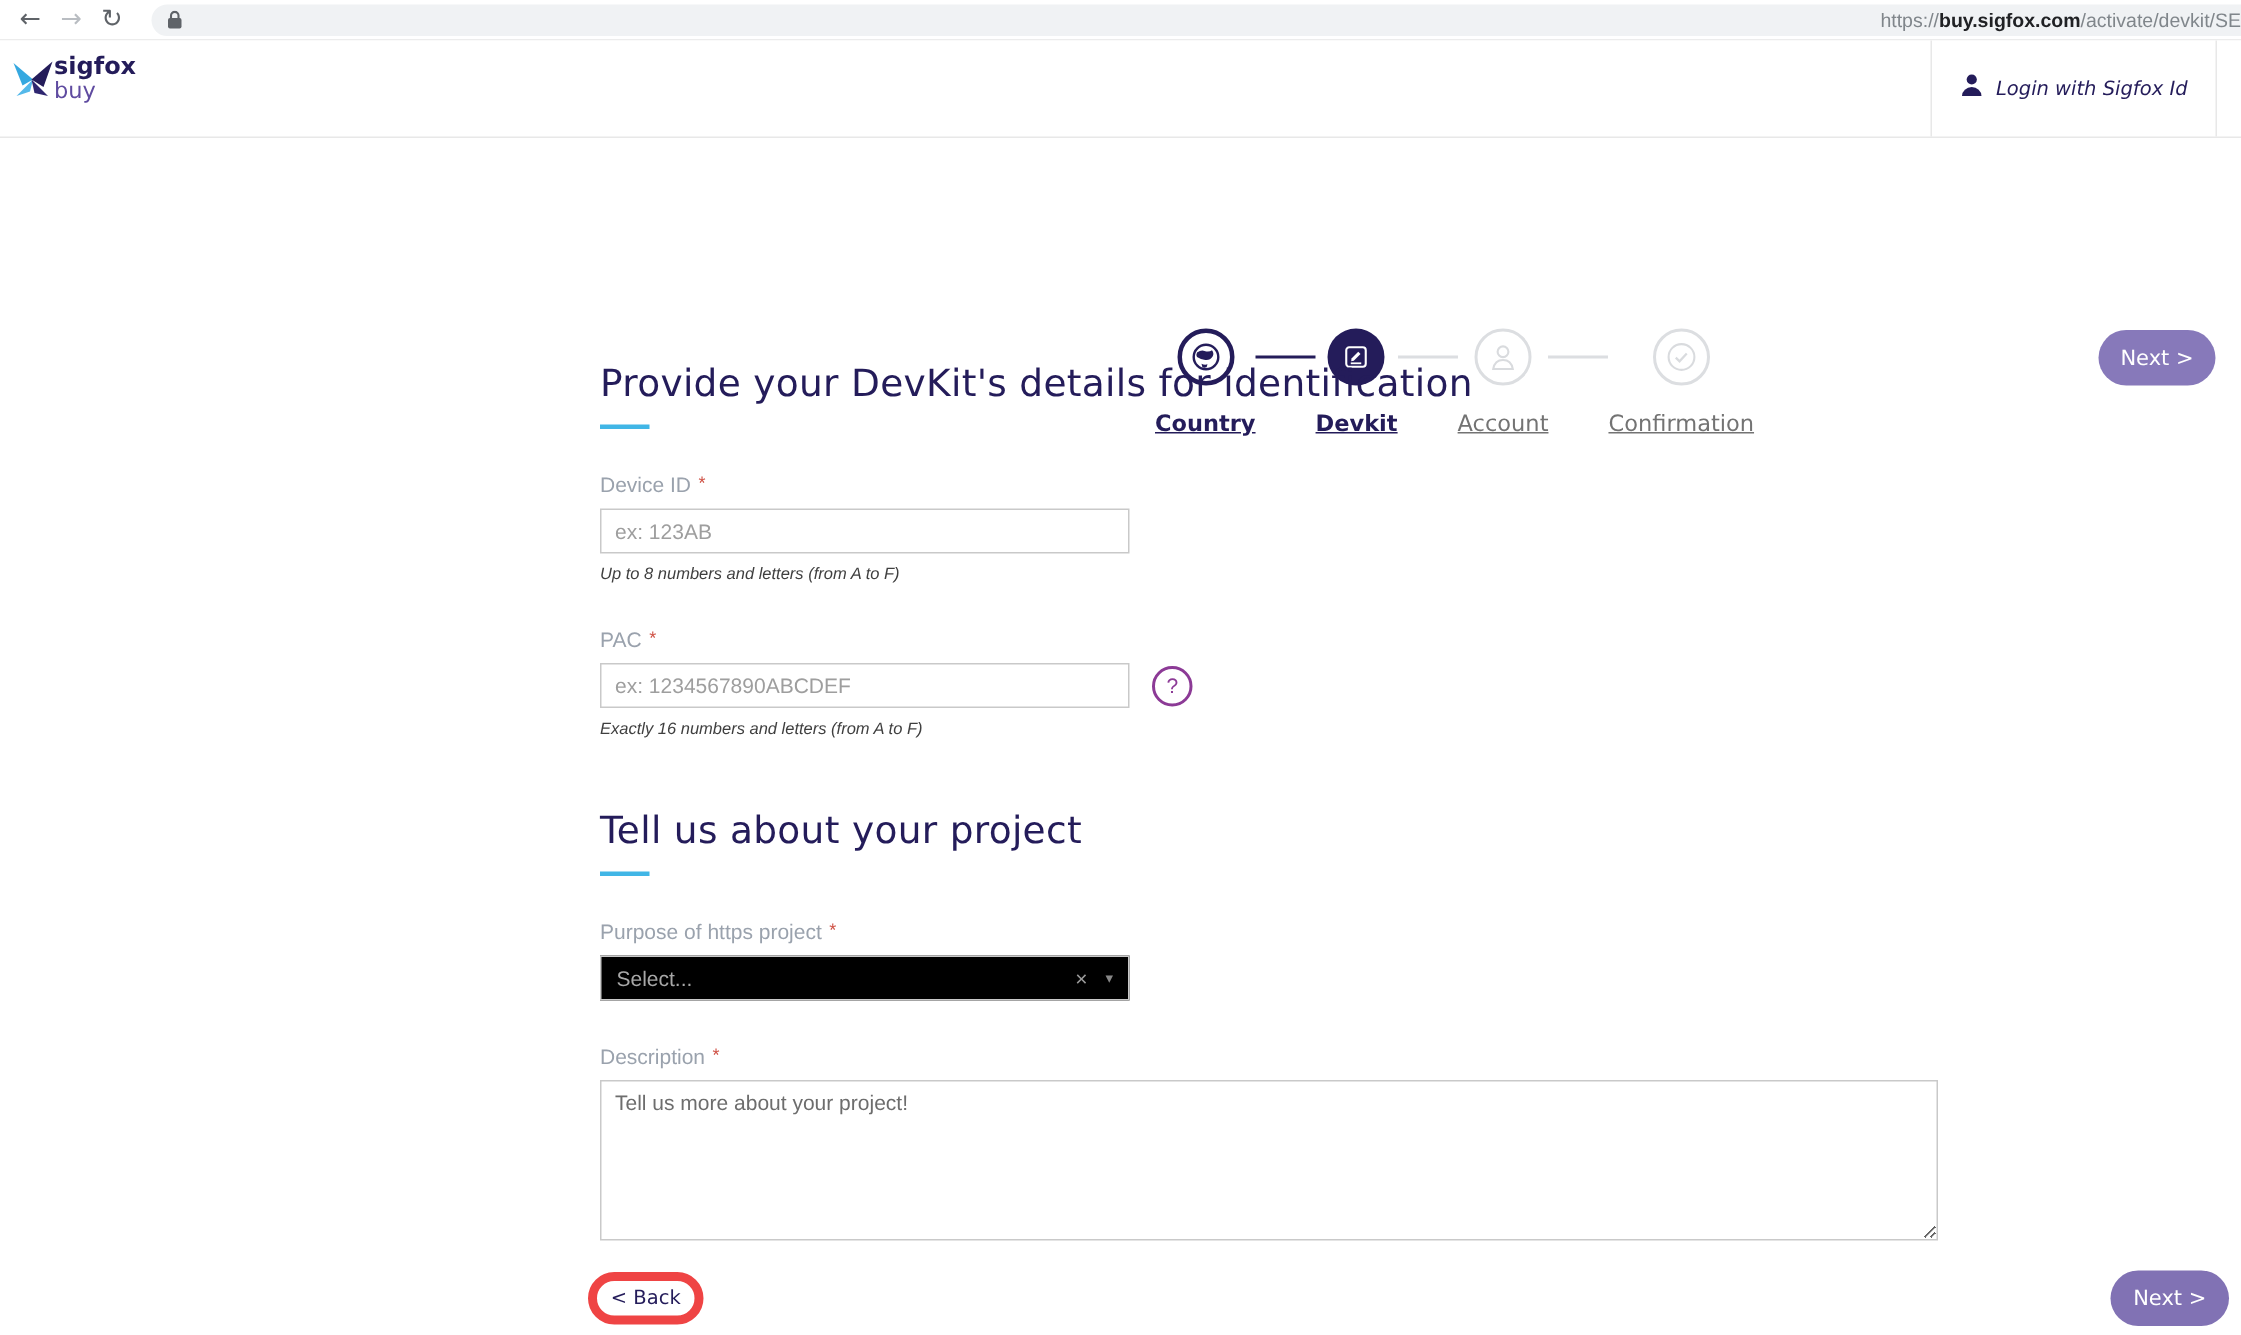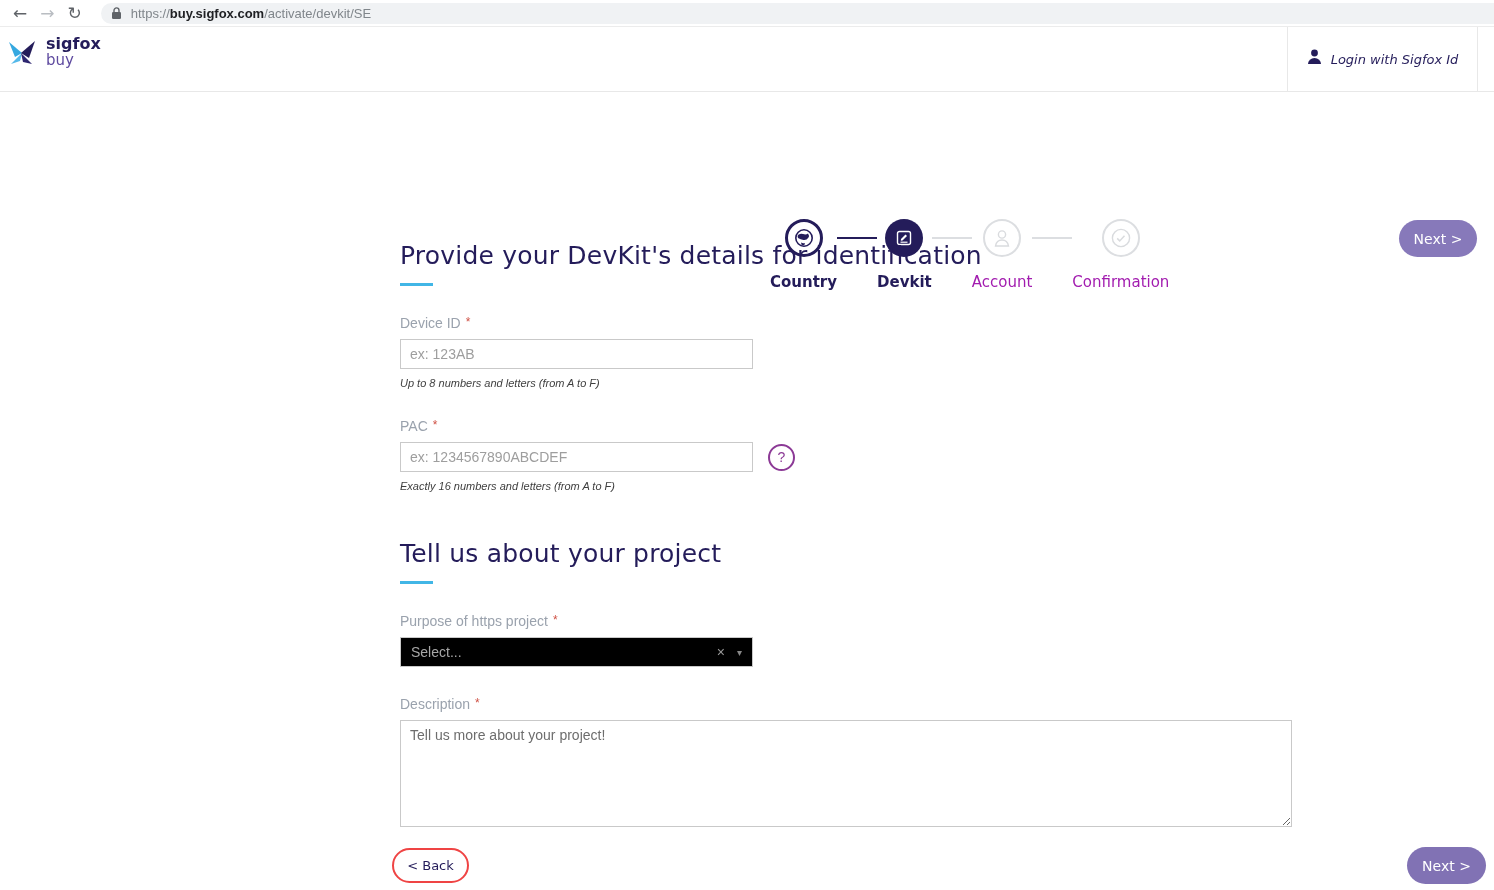--- a/index.html
+++ b/index.html
@@ -15,36 +15,36 @@
     border-bottom:1px solid #ececec;
   }
   .nav-icon {
     font-size:17px; line-height:1; margin-left:13px; cursor:pointer;
     color:#5f6368; font-family:"DejaVu Sans", sans-serif;
   }
   .nav-icon.disabled { color:#b9bdc2; }
   .omnibox {
     flex:1; height:21px; margin-left:19px; background:#f0f2f4;
     border-radius:11px 0 0 11px; display:flex; align-items:center;
-    padding-left:10px; cursor:text;
+    padding-left:10px; cursor:text;justify-content:space-between;
   }
   .lock-icon { display:inline-flex; margin-right:9px; }
   .url-text { font-size:13px; color:#80868b; white-space:nowrap; }
   .url-text .host { color:#202124; font-weight:bold; }
 
   
   .site-header {
     height:65px; background:#ffffff; border-bottom:1px solid #e8e8e8;
     position:relative;
   }
   .logo {
     position:absolute; left:8px; top:9px; display:flex; align-items:flex-start; cursor:pointer;
   }
   .logo svg { margin-top:4px; }
-  .logo-text { margin-left:10px; line-height:1.05; }
+  .logo-text { margin-left:0; line-height:1.05; }
   .logo-title { font-size:16px; font-weight:bold; color:#241c5a; font-family:"DejaVu Sans", sans-serif; }
   .logo-subtitle { font-size:15px; color:#5f4ba0; font-family:"DejaVu Sans", sans-serif; }
   .login-cell {
     position:absolute; right:16px; top:0; bottom:0; width:191px;
     border-left:1px solid #e8e8e8; border-right:1px solid #e8e8e8;
     display:flex; align-items:center; justify-content:center; gap:9px; cursor:pointer;
   }
   .login-label { font-size:13px; color:#241c5a; font-family:"DejaVu Sans", sans-serif;font-style:italic; }
 
   
@@ -54,45 +54,45 @@
   .stepper { position:absolute; left:770px; top:127px; display:flex; align-items:flex-start; }
   .step { display:flex; flex-direction:column; align-items:center; cursor:pointer; }
   .step-circle {
     width:38px; height:38px; border-radius:50%;
     display:flex; align-items:center; justify-content:center; background:#fff;
   }
   .step-circle.done   { border:3px solid #241c5a; }
   .step-circle.active { background:#241c5a; }
   .step-circle.todo   { border:2px solid #dcdee1; }
   .step-label {
-    margin-top:16px; font-size:15px; font-family:"DejaVu Sans", sans-serif;
+    margin-top:16px; font-size:15px; font-family:"DejaVu Sans", sans-serif;text-decoration:underline;
   }
   .step-label.on  { color:#241c5a; font-weight:bold; }
-  .step-label.off { color:#a21caf; }
+  .step-label.off { color:#737373; }
   .connector { height:2px; width:40px; margin-top:18px; }
   .connector.on  { background:#241c5a; }
   .connector.off { background:#dcdee1; }
 
   
   .btn-pill {
     border:none; border-radius:19px; cursor:pointer;
     font-family:"DejaVu Sans", sans-serif;
   }
   .btn-next-top {
     position:absolute; top:1px; right:17px; width:78px; height:37px;
     background:#8779ba; color:#fff; font-size:14px;
   }
   .btn-wrap-top { position:absolute; top:127px; right:0; left:0; height:40px; }
   .btn-next-bottom {
     position:absolute; top:755px; right:8px; width:79px; height:37px;
     background:#8172b4; color:#fff; font-size:14px;
   }
   .btn-back {
     position:absolute; top:756px; left:392px; width:77px; height:35px;
-    background:#fff; border:2px solid #ef4444; color:#241c5a; font-size:13px;
+    background:#fff; border:6px solid #ef4444; color:#241c5a; font-size:13px;
     border-radius:18px;
   }
 
   
   .content { position:absolute; left:400px; top:149px; width:892px; }
   .section-title {
     margin:0; font-size:25px; font-weight:normal; color:#241c5a;
     font-family:"DejaVu Sans", sans-serif; letter-spacing:0.2px;
   }
   .title-underline { width:33px; height:3px; background:#41b6e6; margin-top:13px; }

